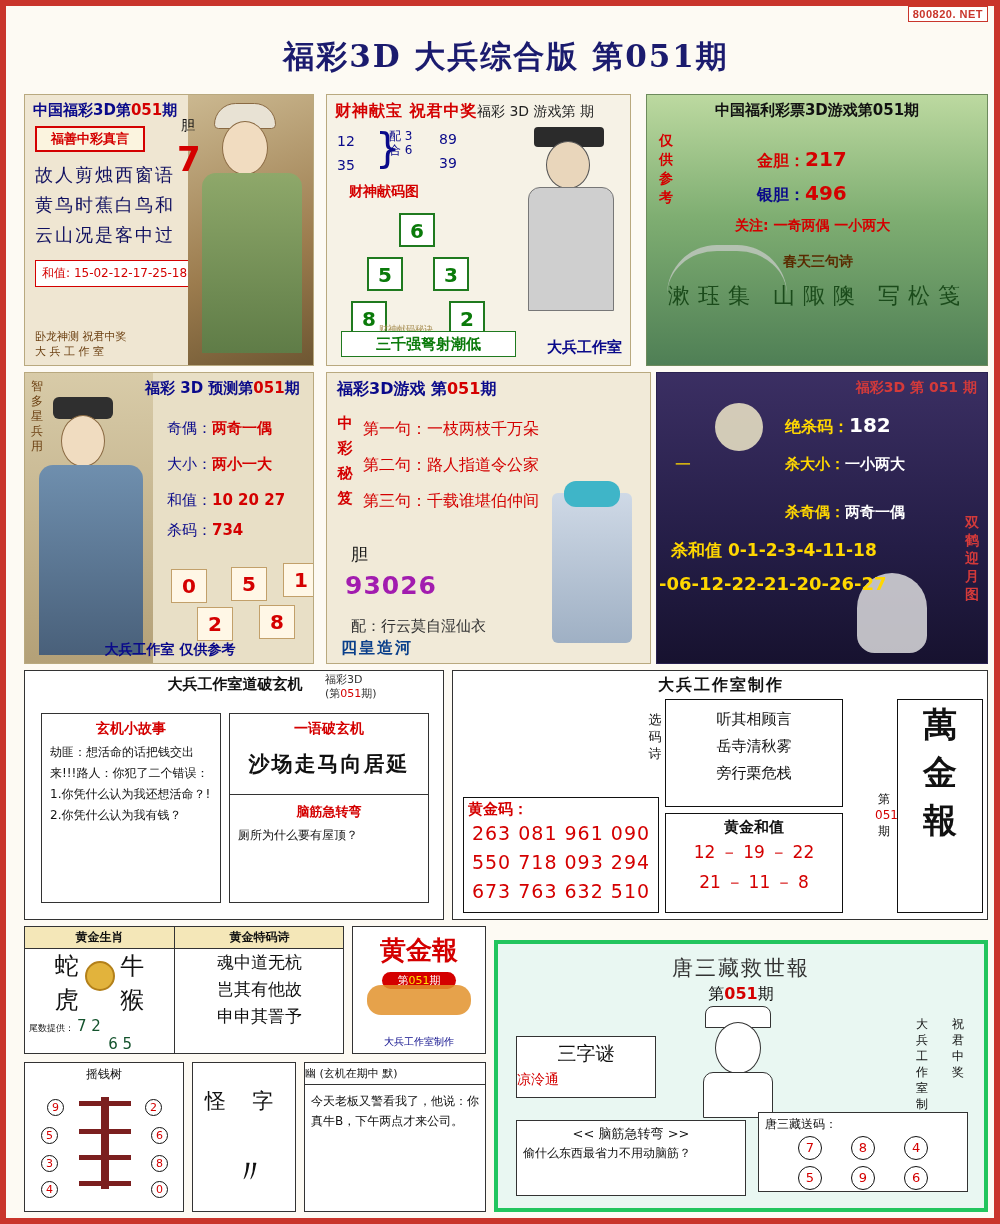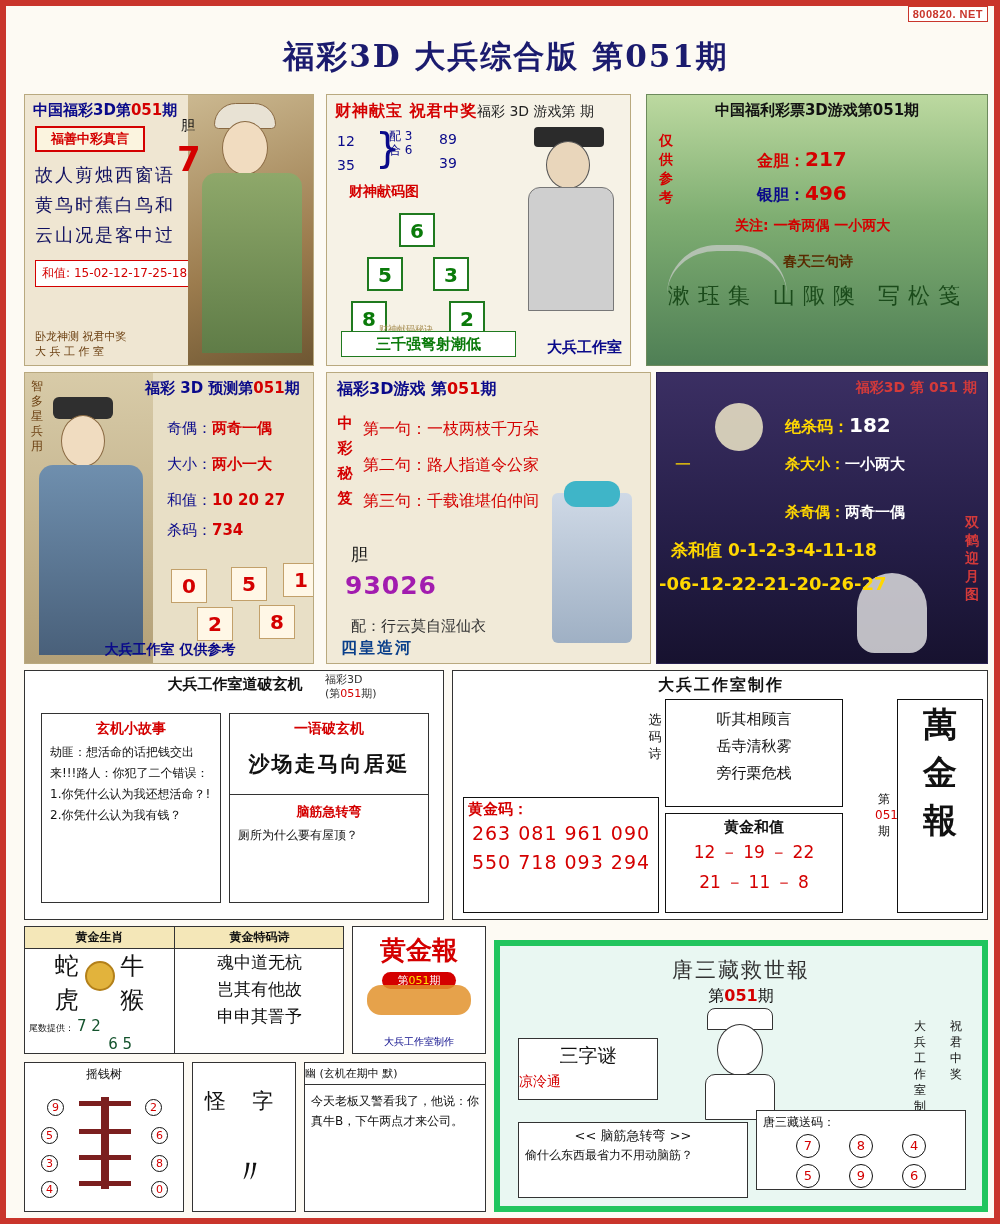--- a/index.html
+++ b/index.html
@@ -182,21 +182,21 @@
               font-size:11px; text-align:center; line-height:15px; color:#d40000; background:#fff;}
 
   #p12 { left:186px; top:1056px; width:104px; height:150px; background:#fff; border:1px solid #333;}
   #p12 .txt { text-align:center; font-size:21px; color:#111; padding-top:24px; letter-spacing:10px; font-family:"DejaVu Serif", serif;}
   #p12 .squiggle { position:absolute; left:40px; top:86px; font-size:34px; color:#111;}
 
   #p13 { left:298px; top:1056px; width:182px; height:150px; background:#fff; border:1px solid #333;}
   #p13 .hdr { text-align:left; font-size:11px; color:#111; border-bottom:1px solid #333; padding:3px 0;}
   #p13 .txt { font-size:12px; color:#111; line-height:20px; padding:6px 6px 0 6px;}
 
-  #p14 { left:488px; top:934px; width:494px; height:272px; background:#e9f7f2; border:6px solid #22c55e;}
+  #p14 { left:488px; top:934px; width:494px; height:272px; background:#e9f7f2; border:4px solid #22c55e;}
   #p14 .title1 { text-align:center; font-size:21px; color:#333; padding-top:10px; letter-spacing:2px; font-family:"DejaVu Serif", serif;}
   #p14 .issue { text-align:center; font-size:16px; color:#111; padding-top:2px;}
   #p14 .issue .num { color:#d40000; font-weight:bold;}
   #p14 .riddlebox { position:absolute; left:18px; top:92px; width:140px; height:62px; border:1px solid #333; background:#fff;}
   #p14 .riddlebox .a { font-size:19px; color:#111; text-align:center; padding-top:4px;}
   #p14 .riddlebox .b { font-size:14px; color:#d40000; padding-top:4px;}
   #p14 .brainbox { position:absolute; left:18px; top:176px; width:230px; height:76px; border:1px solid #333; background:#fff;}
   #p14 .brainbox .h { font-size:13px; color:#111; text-align:center; padding-top:4px;}
   #p14 .brainbox .t { font-size:12px; color:#111; line-height:17px; padding:2px 6px;}
   #p14 .monk { position:absolute; left:195px; top:62px; width:92px; height:112px;}
@@ -388,20 +388,21 @@
     </div>
   </div>
 
   <div class="panel" id="p8">
     <div class="title1">大兵工作室制作</div>
     <div class="cellbox" style="left:10px; top:126px; width:196px; height:116px;">
       <div class="gcap">黄金码：</div>
       <div class="gnums">
         <div>263 081 961 090</div>
         <div>550 718 093 294</div>
+        <div>673 763 632 510</div>
       </div>
     </div>
     <div class="cellbox" style="left:212px; top:28px; width:178px; height:108px;">
       <div class="poem">
         <div>听其相顾言</div>
         <div>岳寺清秋雾</div>
         <div>旁行栗危栈</div>
       </div>
     </div>
     <div class="vert" style="left:190px; top:40px;">选码诗</div>

